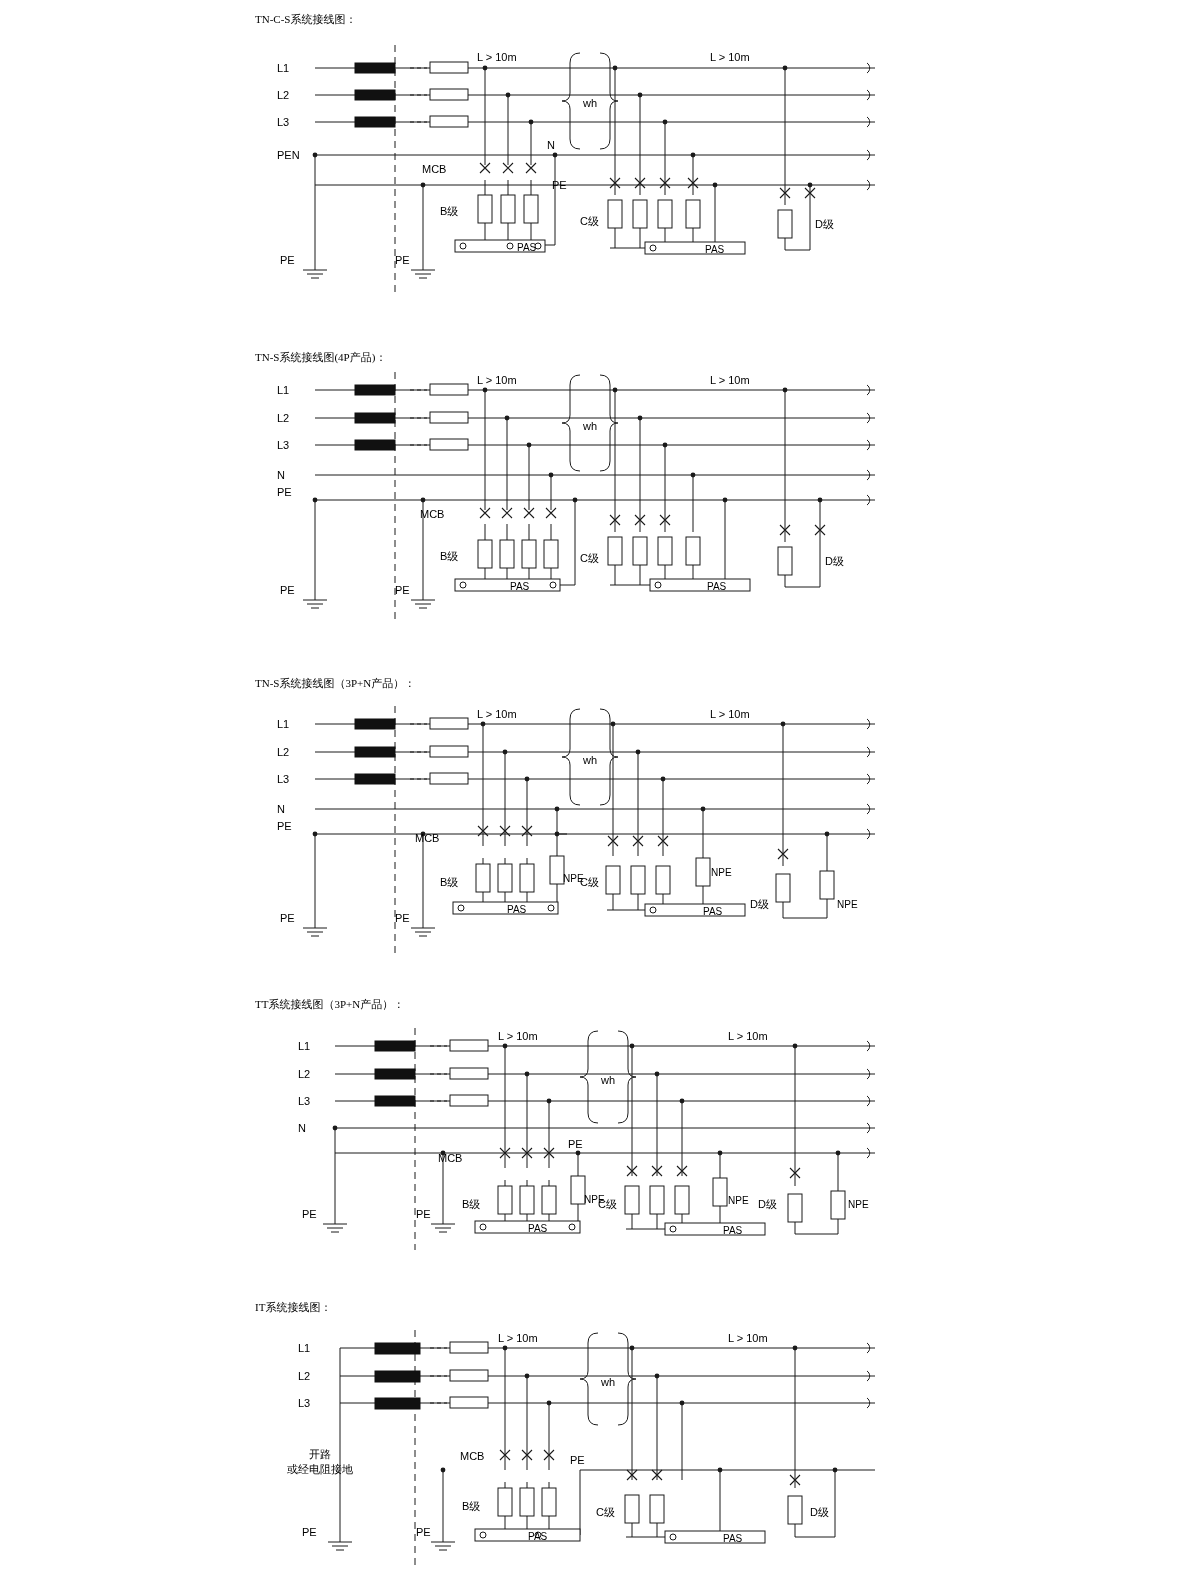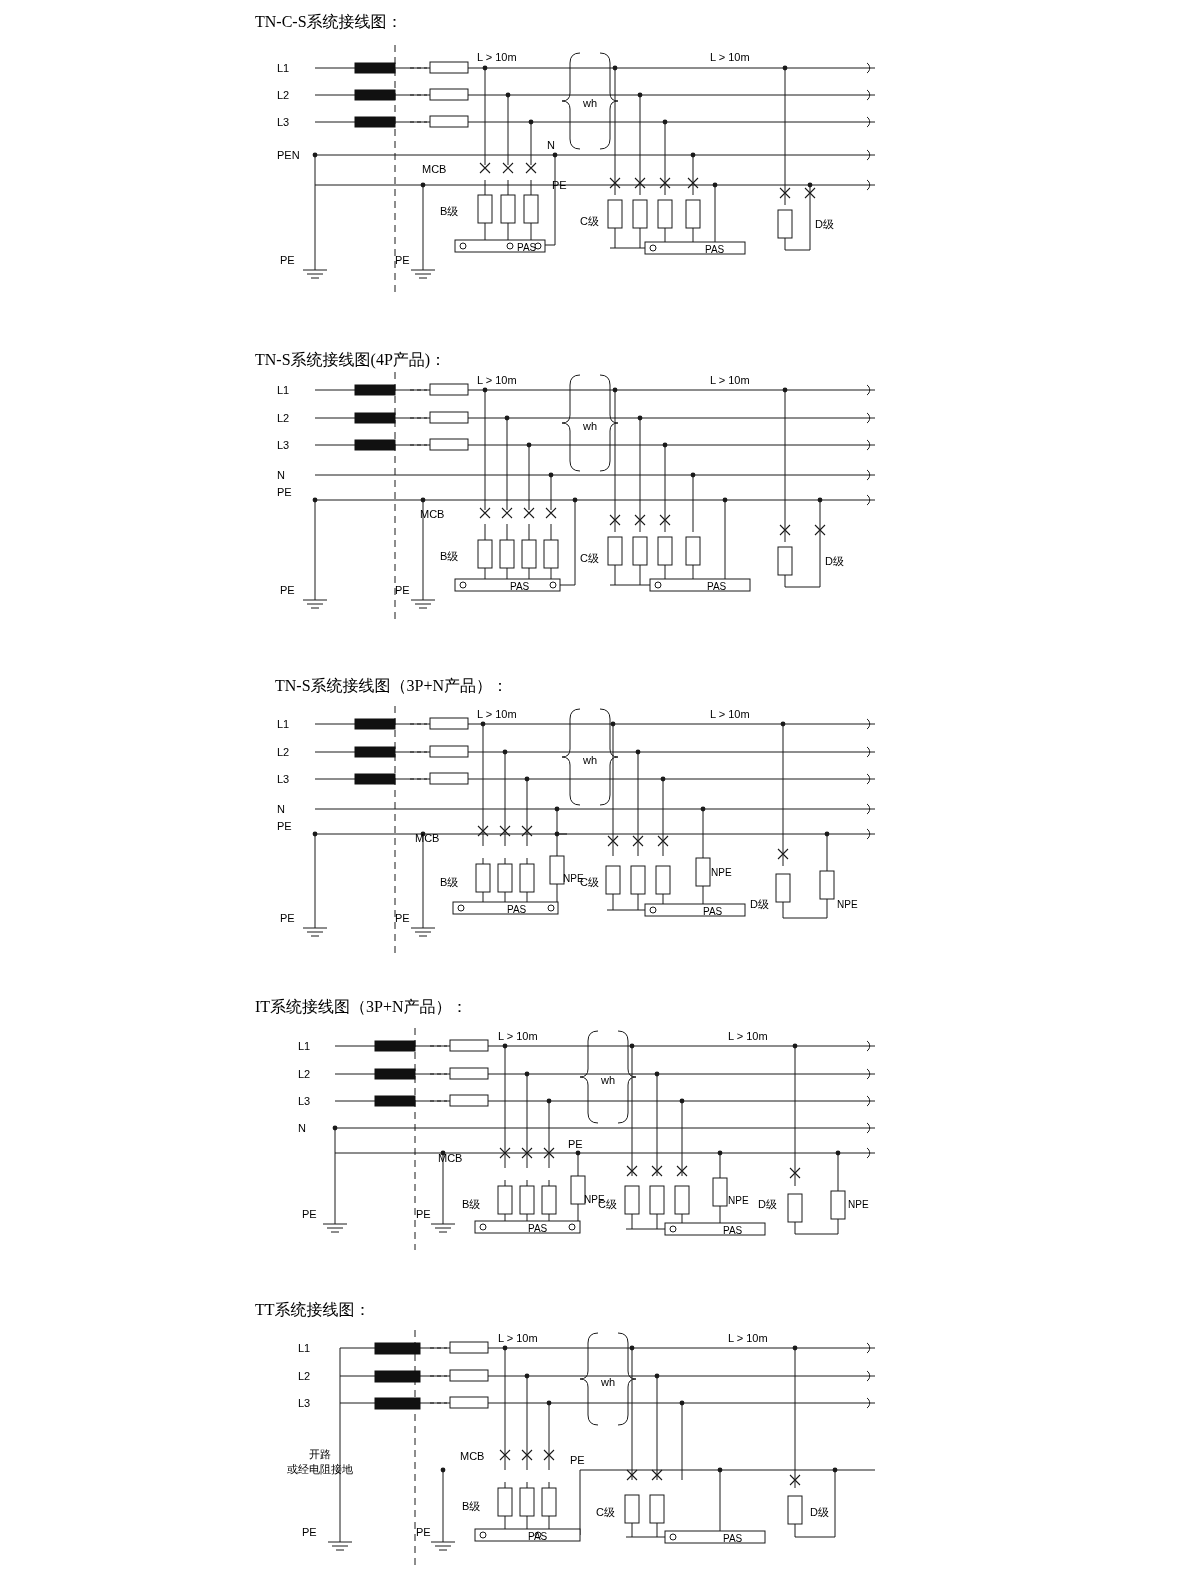--- a/index.html
+++ b/index.html
@@ -1,18 +1,18 @@
 <!DOCTYPE html>
 <html><head>
 <meta charset="utf-8">
 <style>
   html,body{margin:0;padding:0;background:#ffffff;}
   body{width:1200px;height:1579px;font-family:"Liberation Sans",sans-serif;color:#000;position:relative;}
   .page{position:relative;width:1200px;height:1579px;}
-  .sec-title{position:absolute;font-family:"Liberation Serif",serif;font-size:16px;color:#000;white-space:nowrap;}
+  .sec-title{position:absolute;font-family:"Liberation Serif",serif;font-size:11px;color:#000;white-space:nowrap;}
   .diagram{position:absolute;}
   svg{display:block;overflow:visible;}
   text{font-family:"Liberation Sans",sans-serif;fill:#000;}
   .lbl{font-size:11px;}
   .lbl-sm{font-size:10px;}
   .cn{font-family:"Liberation Sans",sans-serif;font-size:11px;}
 </style>
 </head>
 <body>
 
@@ -282,21 +282,21 @@
       <text x="165" y="146">MCB</text>
       <text x="185" y="188" class="cn">B级</text>
       <text x="325" y="190" class="cn">C级</text>
       <text x="570" y="193" class="cn">D级</text>
       <text x="255" y="218" class="lbl-sm">PAS</text>
       <text x="452" y="218" class="lbl-sm">PAS</text>
     </g>
   </svg>
   </div>
 
-  <div class="sec-title" style="left:255px; top:676px;margin-left:20px;">TN-S系统接线图（3P+N产品）：</div>
+  <div class="sec-title" style="left:255px; top:676px;">TN-S系统接线图（3P+N产品）：</div>
 
   <div class="diagram" style="left:255px; top:706px;">
   <svg width="660" height="255" viewBox="0 0 660 255">
     <g stroke="#1a1a1a" fill="none" stroke-width="1">
       <line x1="60" y1="18" x2="620" y2="18"></line>
       <line x1="60" y1="46" x2="620" y2="46"></line>
       <line x1="60" y1="73" x2="620" y2="73"></line>
       <line x1="60" y1="103" x2="620" y2="103"></line>
       <line x1="60" y1="128" x2="620" y2="128"></line>
       <line x1="60" y1="128" x2="60" y2="222"></line>
@@ -412,21 +412,21 @@
       <text x="325" y="180" class="cn">C级</text>
       <text x="456" y="170" class="lbl-sm">NPE</text>
       <text x="495" y="202" class="cn">D级</text>
       <text x="582" y="202" class="lbl-sm">NPE</text>
       <text x="252" y="207" class="lbl-sm">PAS</text>
       <text x="448" y="209" class="lbl-sm">PAS</text>
     </g>
   </svg>
   </div>
 
-  <div class="sec-title" style="left:255px; top:997px;">IT系统接线图（3P+N产品）：</div>
+  <div class="sec-title" style="left:255px; top:997px;">TT系统接线图（3P+N产品）：</div>
 
   <div class="diagram" style="left:280px; top:1028px;">
   <svg width="640" height="225" viewBox="0 0 640 225">
     <g stroke="#1a1a1a" fill="none" stroke-width="1">
       <line x1="55" y1="18" x2="595" y2="18"></line>
       <line x1="55" y1="46" x2="595" y2="46"></line>
       <line x1="55" y1="73" x2="595" y2="73"></line>
       <line x1="55" y1="100" x2="595" y2="100"></line>
       <line x1="55" y1="125" x2="595" y2="125"></line>
       <line x1="55" y1="100" x2="55" y2="196"></line>
@@ -536,21 +536,21 @@
       <text x="318" y="180" class="cn">C级</text>
       <text x="448" y="176" class="lbl-sm">NPE</text>
       <text x="478" y="180" class="cn">D级</text>
       <text x="568" y="180" class="lbl-sm">NPE</text>
       <text x="248" y="204" class="lbl-sm">PAS</text>
       <text x="443" y="206" class="lbl-sm">PAS</text>
     </g>
   </svg>
   </div>
 
-  <div class="sec-title" style="left:255px; top:1300px;">TT系统接线图：</div>
+  <div class="sec-title" style="left:255px; top:1300px;">IT系统接线图：</div>
 
   <div class="diagram" style="left:280px; top:1330px;">
   <svg width="640" height="245" viewBox="0 0 640 245">
     <g stroke="#1a1a1a" fill="none" stroke-width="1">
       <line x1="60" y1="18" x2="595" y2="18"></line>
       <line x1="60" y1="46" x2="595" y2="46"></line>
       <line x1="60" y1="73" x2="595" y2="73"></line>
 
       <line x1="60" y1="18" x2="60" y2="212"></line>
       <line x1="48" y1="212" x2="72" y2="212"></line>

